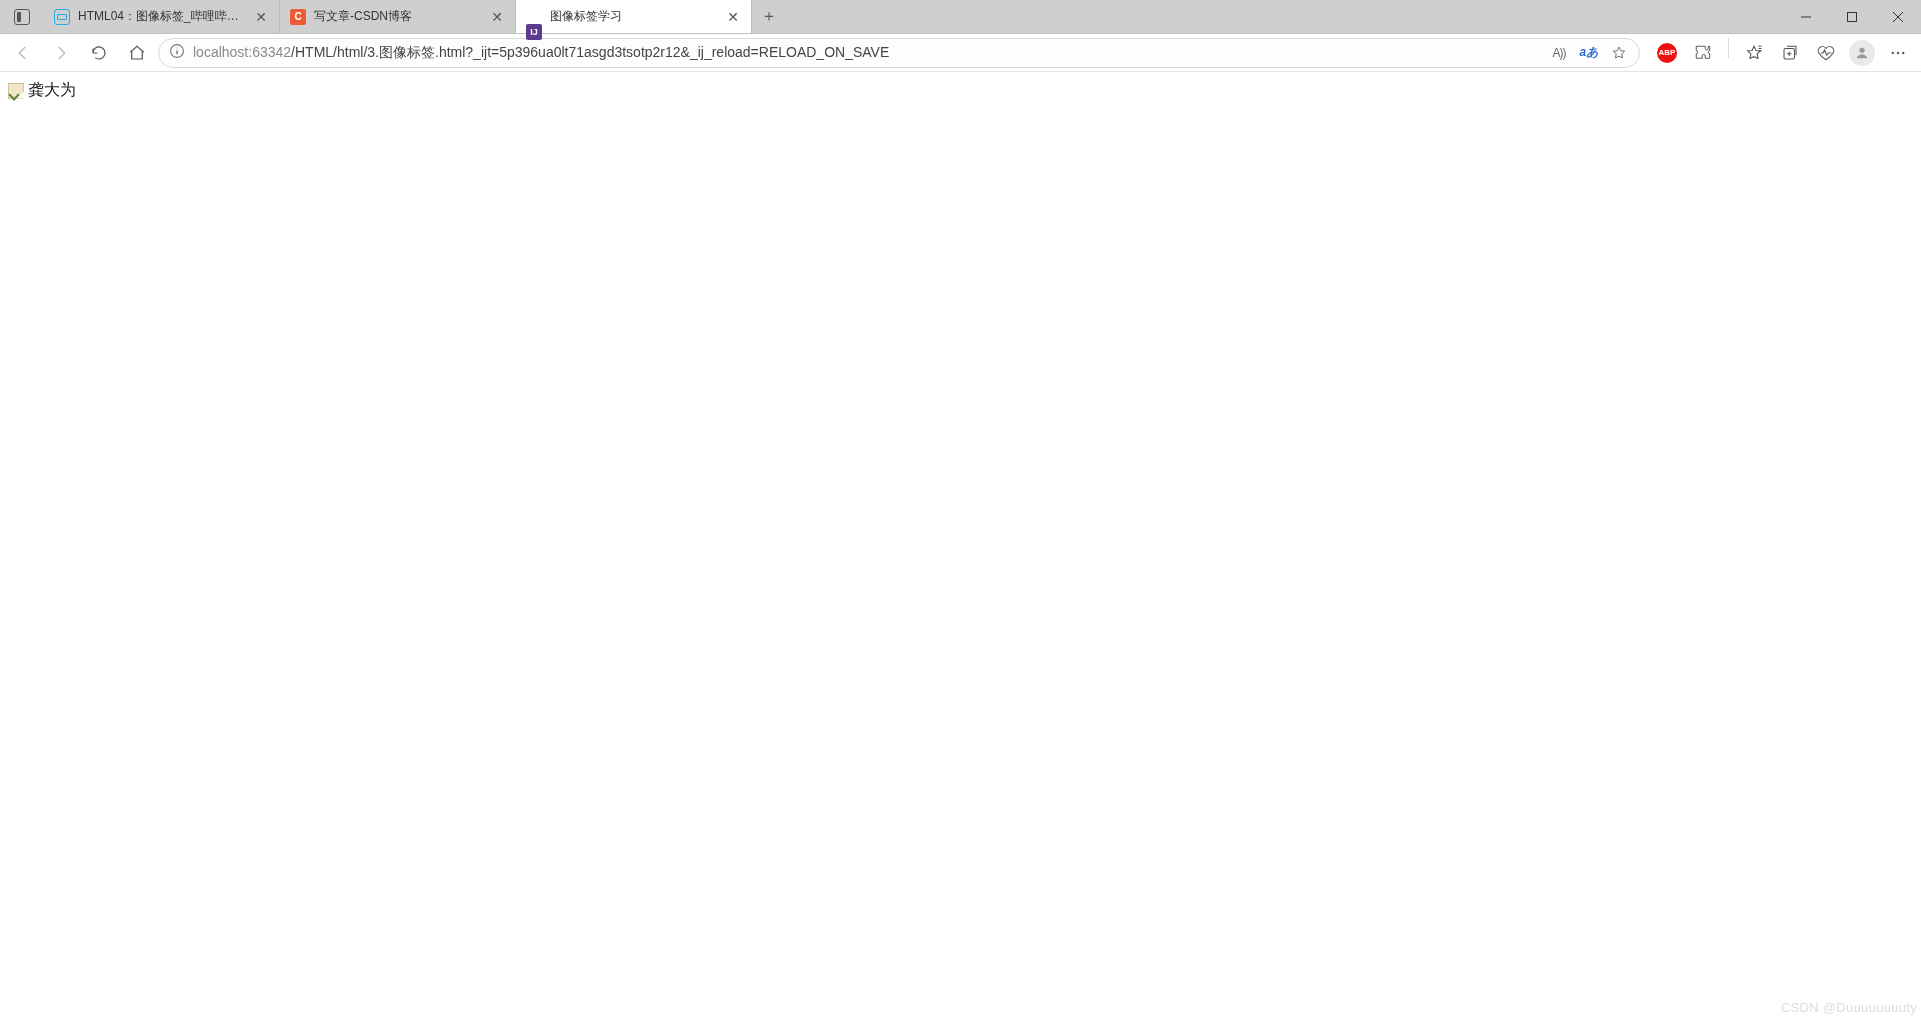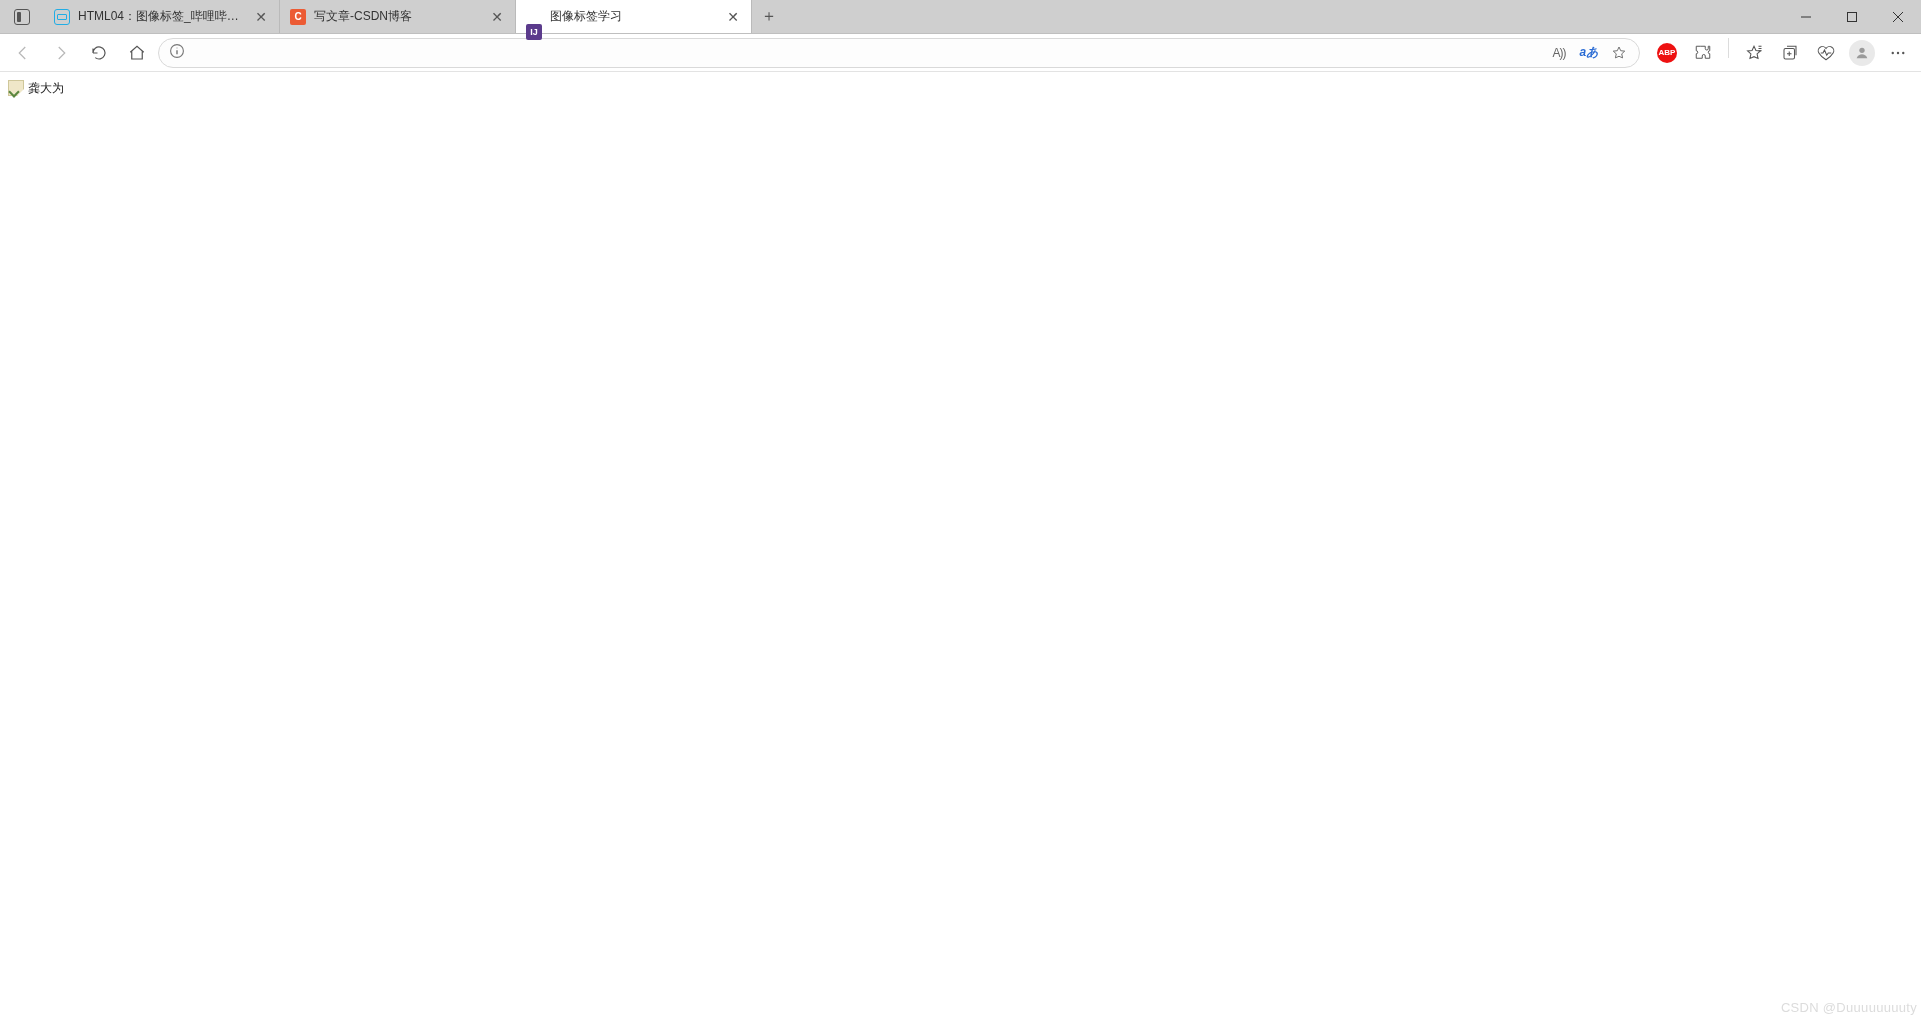--- a/index.html
+++ b/index.html
@@ -121,23 +121,23 @@
     }
     .avatar svg{width:16px;height:16px;}
 
     
     .viewport{
       position:relative;
       background:#fff;
       height: calc(1021px - 34px - 38px);
     }
     .broken-img{
-      display:inline-flex; gap:4px;
+      display:inline-flex; align-items:center; gap:4px;
       margin:8px 0 0 8px;
-      font-size:12px; color:#222;
+      font-size:16px; color:#222;
     }
     .broken-img .bi-icon{
       width:16px;height:16px;background:#efe7c8;border:1px solid #cfc79a;position:relative;
     }
     .broken-img .bi-icon::before{
       content:"";position:absolute;left:1px;top:7px;width:6px;height:6px;border-left:2px solid #5a873f;border-bottom:2px solid #5a873f;transform:rotate(-45deg);
     }
     .broken-img .bi-icon::after{
       content:"";position:absolute;right:-1px;bottom:-1px;width:7px;height:7px;background:#fff;
       clip-path: polygon(100% 0, 100% 100%, 0 100%);
@@ -224,20 +224,23 @@
       </svg>
   </div>
 
   <div class="addr">
     <span>
       <svg viewBox="0 0 20 20" width="16" height="16">
           <circle cx="10" cy="10" r="8" fill="none" stroke="#777" stroke-width="1.4"></circle>
           <line x1="10" y1="6" x2="10" y2="6.5" stroke="#777" stroke-width="1.8"></line>
           <line x1="10" y1="9" x2="10" y2="14" stroke="#777" stroke-width="1.8"></line>
         </svg>
+    </span>
+    <span class="url-text">
+      <span class="url-host">localhost</span><span class="url-port">:63342</span><span class="url-path">/HTML/html/3.图像标签.html?_ijt=5p396ua0lt71asgd3tsotp2r12&amp;_ij_reload=RELOAD_ON_SAVE</span>
     </span>
 
     <span class="addr-right">
       <span class="mini aa-ico">A))</span>
       <span class="mini translate-ico">aあ</span>
       <span class="mini star-ico">
         <svg viewBox="0 0 24 24">
             <path d="M12 3l2.6 5.6 6 .6-4.5 4.1 1.3 6L12 16.9 6.6 19.3l1.3-6L3.4 9.2l6-.6L12 3z" fill="none" stroke="currentColor" stroke-width="1.4"></path>
           </svg>
       </span>

